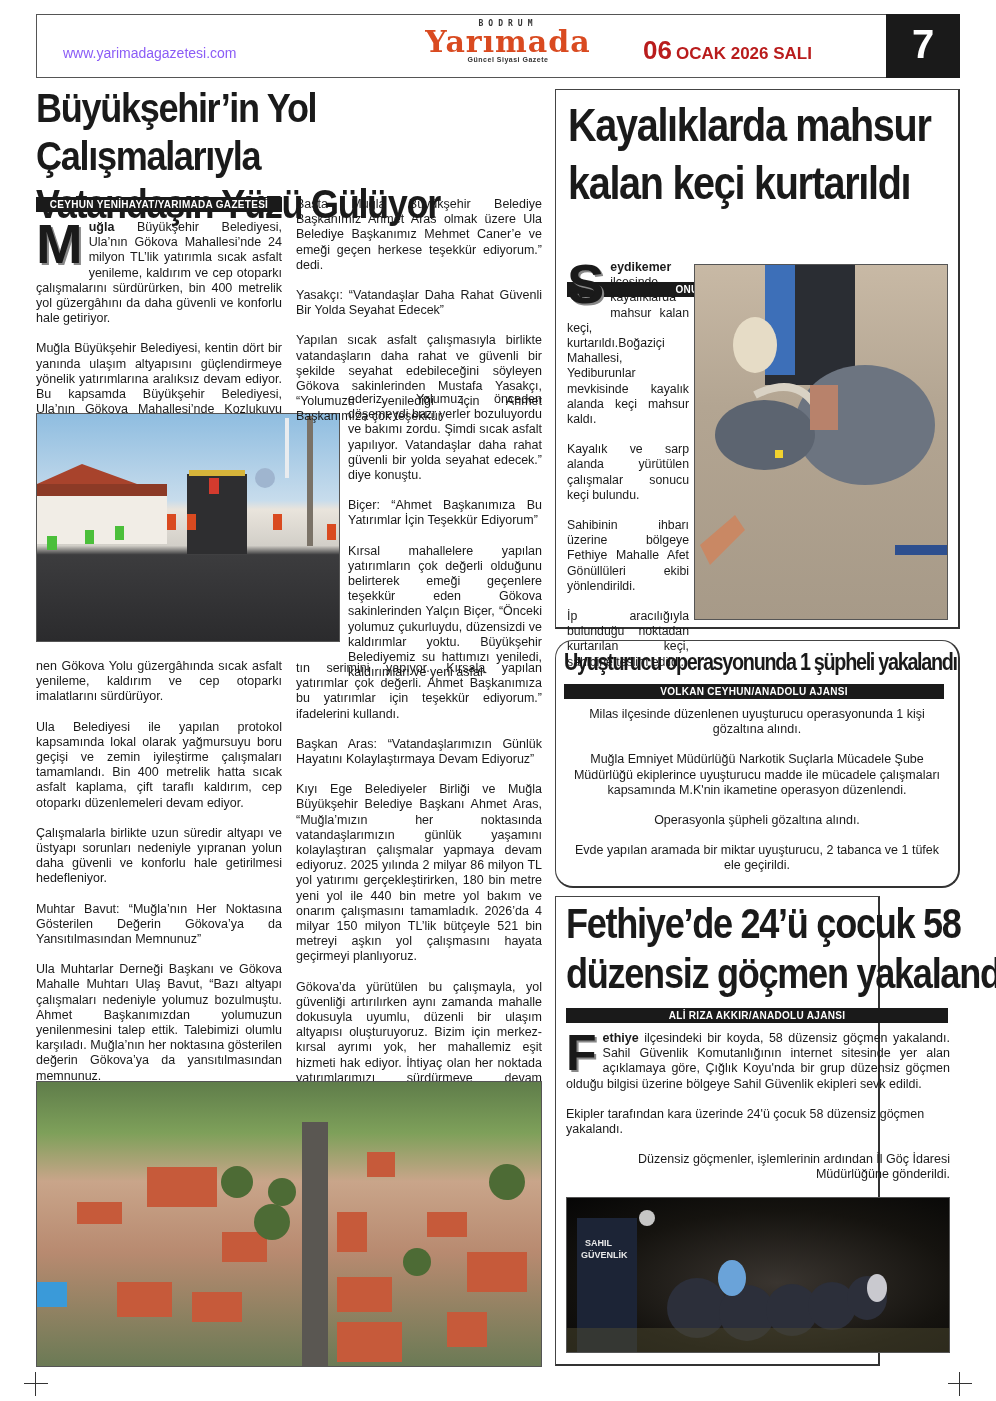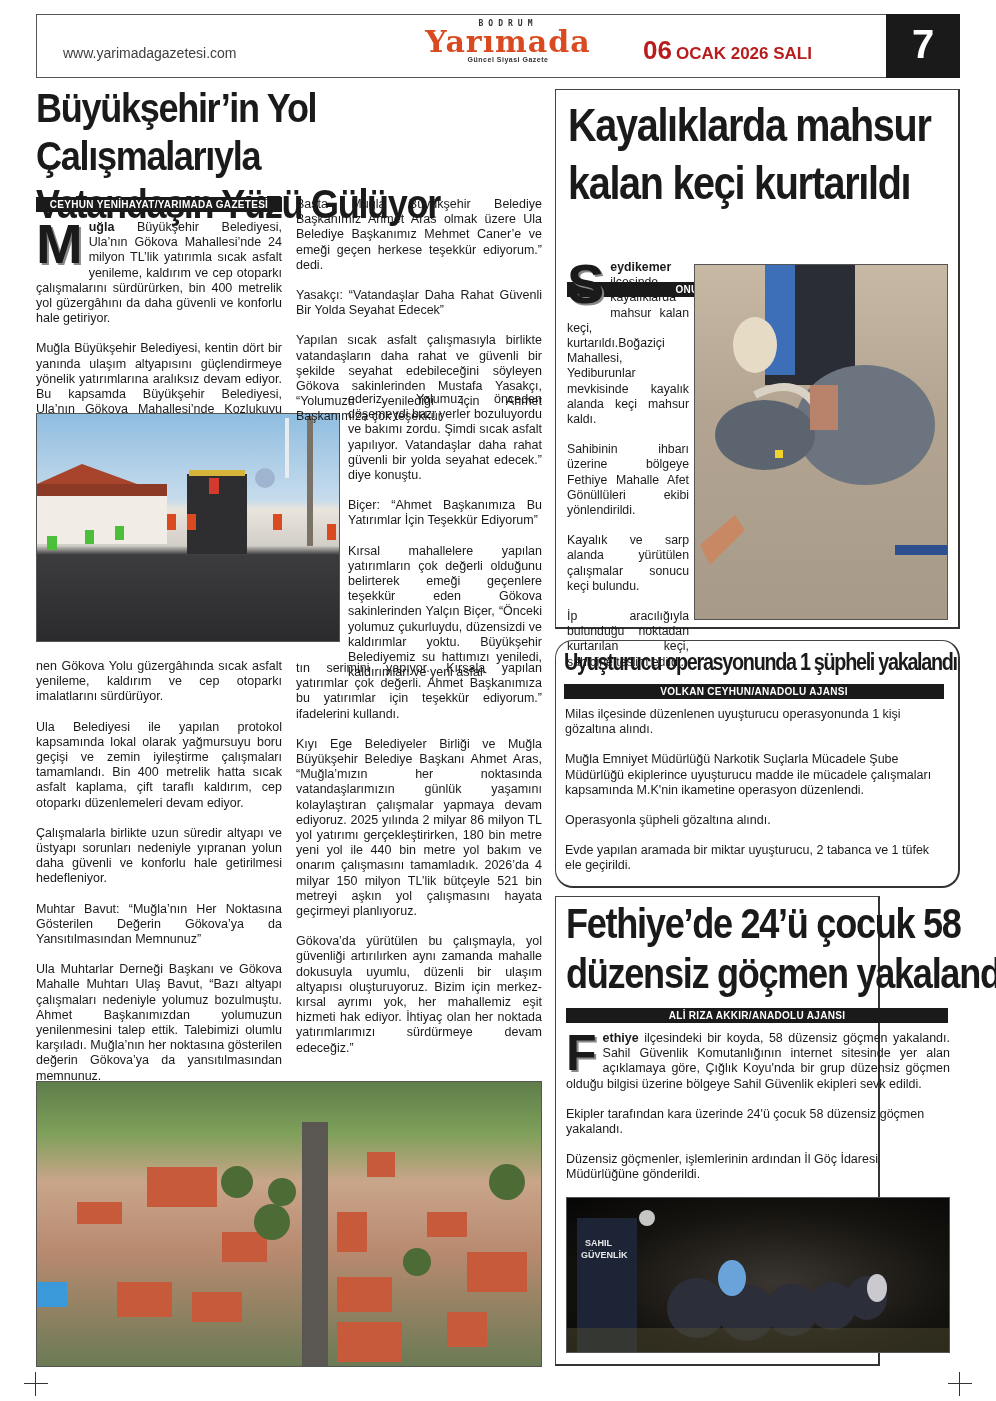--- a/index.html
+++ b/index.html
@@ -1,19 +1,19 @@
 <!DOCTYPE html>
 <html><head>
 <meta charset="utf-8">
 <style>
   * { box-sizing: border-box; margin: 0; padding: 0; }
   body { width: 996px; height: 1401px; background: #fff; position: relative; font-family: "Liberation Sans", sans-serif; color: #1a1a1a; overflow: hidden; }
 
   .masthead { position: absolute; left: 36px; top: 14px; width: 924px; height: 64px; border: 1px solid #555; }
-  .site-url { position: absolute; left: 26px; top: 30px; font-size: 14px; color: #404040; }
+  .site-url { position: absolute; left: 26px; top: 30px; font-size: 14px; color: #8b5cf6; }
   .logo { position: absolute; left: 386px; top: 4px; width: 170px; height: 56px; text-align: center; }
   .logo .top { font-size: 8px; letter-spacing: 5px; font-weight: bold; color: #333; font-family: "DejaVu Sans Mono", monospace; }
   .logo .name { font-family: "DejaVu Serif", serif; font-size: 30px; color: #d94a20; line-height: 28px; font-weight: bold; letter-spacing: 1px; }
   .logo .tag { font-size: 7px; font-weight: bold; color: #333; letter-spacing: 0.5px; }
   .date { position: absolute; left: 606px; top: 20px; font-weight: bold; color: #b91c1c; }
   .date .day { font-size: 26px; }
   .date .rest { font-size: 17px; margin-left: 4px; }
   .page-num { position: absolute; right: -1px; top: -1px; width: 74px; height: 64px; background: #1a1a1a; color: #fff; font-size: 40px; font-weight: bold; text-align: center; line-height: 60px; }
 
   .main-headline { position: absolute; left: 36px; top: 84px; width: 510px; font-size: 41px; font-weight: bold; line-height: 48px; letter-spacing: -1.5px; transform: scaleX(0.88); transform-origin: left top; width: 580px; }
@@ -101,20 +101,21 @@
   <p class="sub">Yasakçı: “Vatandaşlar Daha Rahat Güvenli Bir Yolda Seyahat Edecek”</p>
   <p style="margin-bottom:0;">Yapılan sıcak asfalt çalışmasıyla birlikte vatandaşların daha rahat ve güvenli bir şekilde seyahat edebileceğini söyleyen Gökova sakinlerinden Mustafa Yasakçı, “Yolumuzu yenilediği için Ahmet Başkanımıza çok teşekkür</p>
 </div>
 <div class="col" style="left:348px; top:392px; width:194px;">
   <p>ederiz. Yolumuz önceden döşemeydi bazı yerler bozuluyordu ve bakımı zordu. Şimdi sıcak asfalt yapılıyor. Vatandaşlar daha rahat güvenli bir yolda seyahat edecek.” diye konuştu.</p>
   <p class="sub">Biçer: “Ahmet Başkanımıza Bu Yatırımlar İçin Teşekkür Ediyorum”</p>
   <p style="margin-bottom:0;">Kırsal mahallelere yapılan yatırımların çok değerli olduğunu belirterek emeği geçenlere teşekkür eden Gökova sakinlerinden Yalçın Biçer, “Önceki yolumuz çukurluydu, düzensizdi ve kaldırımlar yoktu. Büyükşehir Belediyemiz su hattımızı yeniledi, kaldırımları ve yeni asfal-</p>
 </div>
 <div class="col" style="left:296px; top:661px; width:246px;">
   <p>tın serimini yapıyor. Kırsala yapılan yatırımlar çok değerli. Ahmet Başkanımıza bu yatırımlar için teşekkür ediyorum.” ifadelerini kullandı.</p>
+  <p class="sub">Başkan Aras: “Vatandaşlarımızın Günlük Hayatını Kolaylaştırmaya Devam Ediyoruz”</p>
   <p>Kıyı Ege Belediyeler Birliği ve Muğla Büyükşehir Belediye Başkanı Ahmet Aras, “Muğla’mızın her noktasında vatandaşlarımızın günlük yaşamını kolaylaştıran çalışmalar yapmaya devam ediyoruz. 2025 yılında 2 milyar 86 milyon TL yol yatırımı gerçekleştirirken, 180 bin metre yeni yol ile 440 bin metre yol bakım ve onarım çalışmasını tamamladık. 2026’da 4 milyar 150 milyon TL’lik bütçeyle 521 bin metreyi aşkın yol çalışmasını hayata geçirmeyi planlıyoruz.</p>
   <p>Gökova’da yürütülen bu çalışmayla, yol güvenliği artırılırken aynı zamanda mahalle dokusuyla uyumlu, düzenli bir ulaşım altyapısı oluşturuyoruz. Bizim için merkez-kırsal ayrımı yok, her mahallemiz eşit hizmeti hak ediyor. İhtiyaç olan her noktada yatırımlarımızı sürdürmeye devam edeceğiz.”</p>
 </div>
 
 <div class="photo" style="left:36px; top:1081px; width:506px; height:286px; background: linear-gradient(180deg, #5f7d4a 0%, #7ea05a 18%, #c9a58a 35%, #b88a70 60%, #6b7a55 100%);">
   <svg width="506" height="286" viewBox="0 0 506 286">
     <rect x="265" y="40" width="26" height="246" fill="#5a5752"></rect>
     <g fill="#c65a3a">
       <rect x="110" y="85" width="70" height="40"></rect>
         <rect x="40" y="120" width="45" height="22"></rect>
@@ -141,22 +142,22 @@
 </div>
 
 <section class="box" style="left:555px; top:89px; width:405px; height:540px;">
   <div class="box-headline" style="position:absolute; left:12px; top:6px; font-size:46px; line-height:58px;">
     <span>Kayalıklarda mahsur</span><br>
     <span>kalan keçi kurtarıldı</span>
   </div>
   <div class="byline" style="position:absolute; left:11px; top:144px; width:380px;margin-top:48px;">ONUR ÇADIR/ANADOLU AJANSI</div>
   <div class="col" style="left:11px; top:170px; width:122px; font-size:12.3px;">
     <p><span class="drop">S</span><span class="drop-lead">eydikemer</span><span> ilçesinde kayalıklarda mahsur kalan keçi, kurtarıldı.Boğaziçi Mahallesi, Yediburunlar mevkisinde kayalık alanda keçi mahsur kaldı.</span></p>
+    <p>Kayalık ve sarp alanda yürütülen çalışmalar sonucu keçi bulundu.</p>
     <p>Sahibinin ihbarı üzerine bölgeye Fethiye Mahalle Afet Gönüllüleri ekibi yönlendirildi.</p>
-    <p>Kayalık ve sarp alanda yürütülen çalışmalar sonucu keçi bulundu.</p>
     <p>İp aracılığıyla bulunduğu noktadan kurtarılan keçi, sahibine teslim edildi.</p>
   </div>
   <div class="photo" style="left:138px; top:174px; width:254px; height:356px; background: linear-gradient(180deg, #c8b9a5 0%, #b3a592 40%, #a79a88 100%);">
     <svg width="254" height="356" viewBox="0 0 254 356">
       <rect x="70" y="0" width="90" height="120" fill="#2a2d33"></rect>
       <rect x="70" y="0" width="30" height="110" fill="#3d6fb8"></rect>
       <ellipse cx="60" cy="80" rx="22" ry="28" fill="#e6dcc6"></ellipse>
       <ellipse cx="170" cy="160" rx="70" ry="60" fill="#6c7480"></ellipse>
       <ellipse cx="70" cy="170" rx="50" ry="35" fill="#5c6470"></ellipse>
       <path d="M60 130 Q100 110 120 140" stroke="#d9d2c4" stroke-width="8" fill="none"></path>
@@ -164,38 +165,38 @@
       <rect x="115" y="120" width="28" height="45" fill="#b8826b"></rect>
       <rect x="200" y="280" width="54" height="10" fill="#2d4f8f"></rect>
       <polygon points="5,280 40,250 50,265 15,300" fill="#c98864"></polygon>
     </svg>
   </div>
 </section>
 
 <section class="box" style="left:555px; top:640px; width:405px; height:248px;border-radius:18px;">
   <div class="box-headline" style="position:absolute; left:8px; top:4px; font-size:23px; line-height:34px;">Uyuşturucu operasyonunda 1 şüpheli yakalandı</div>
   <div class="byline" style="position:absolute; left:8px; top:43px; width:380px;">VOLKAN CEYHUN/ANADOLU AJANSI</div>
-  <div class="col" style="left:9px; top:66px; width:384px; text-align:left;">
+  <div class="col" style="left:9px; top:66px; width:384px; text-align:center;">
     <p>Milas ilçesinde düzenlenen uyuşturucu operasyonunda 1 kişi gözaltına alındı.</p>
     <p>Muğla Emniyet Müdürlüğü Narkotik Suçlarla Mücadele Şube Müdürlüğü ekiplerince uyuşturucu madde ile mücadele çalışmaları kapsamında M.K'nin ikametine operasyon düzenlendi.</p>
     <p>Operasyonla şüpheli gözaltına alındı.</p>
     <p>Evde yapılan aramada bir miktar uyuşturucu, 2 tabanca ve 1 tüfek ele geçirildi.</p>
   </div>
 </section>
 
 <section class="box" style="left:555px; top:896px; width:325px; height:470px;">
   <div class="box-headline" style="position:absolute; left:10px; top:2px; font-size:42px; line-height:50px;">
     <span>Fethiye’de 24’ü çocuk 58</span><br>
     <span>düzensiz göçmen yakalandı</span>
   </div>
   <div class="byline" style="position:absolute; left:10px; top:111px; width:382px;">ALİ RIZA AKKIR/ANADOLU AJANSI</div>
   <div class="col" style="left:10px; top:134px; width:384px;">
     <p><span class="drop" style="font-size:50px; line-height:40px;">F</span><span class="drop-lead">ethiye</span><span> ilçesindeki bir koyda, 58 düzensiz göçmen yakalandı. Sahil Güvenlik Komutanlığının internet sitesinde yer alan açıklamaya göre, Çığlık Koyu'nda bir grup düzensiz göçmen olduğu bilgisi üzerine bölgeye Sahil Güvenlik ekipleri sevk edildi.</span></p>
     <p style="text-align:left;">Ekipler tarafından kara üzerinde 24'ü çocuk 58 düzensiz göçmen yakalandı.</p>
-    <p style="text-align:left;">Düzensiz göçmenler, işlemlerinin ardından İl Göç İdaresi Müdürlüğüne gönderildi.</p>
+    <p style="text-align:right;">Düzensiz göçmenler, işlemlerinin ardından İl Göç İdaresi Müdürlüğüne gönderildi.</p>
   </div>
   <div class="photo" style="left:10px; top:300px; width:384px; height:156px; background: radial-gradient(ellipse at 55% 55%, #3a3530 0%, #15130f 60%, #060606 100%);">
     <svg width="384" height="156" viewBox="0 0 384 156">
       <rect x="10" y="20" width="60" height="136" fill="#1c2436"></rect>
       <text x="18" y="48" font-size="9" fill="#e8e8e8" font-weight="bold" font-family="Liberation Sans, sans-serif">SAHIL</text>
       <text x="14" y="60" font-size="9" fill="#e8e8e8" font-weight="bold" font-family="Liberation Sans, sans-serif">GÜVENLİK</text>
       <circle cx="80" cy="20" r="8" fill="#f4f4f4" opacity="0.8"></circle>
       <g fill="#2c2f3a">
           <ellipse cx="130" cy="110" rx="30" ry="30"></ellipse>
           <ellipse cx="180" cy="115" rx="28" ry="28"></ellipse>

